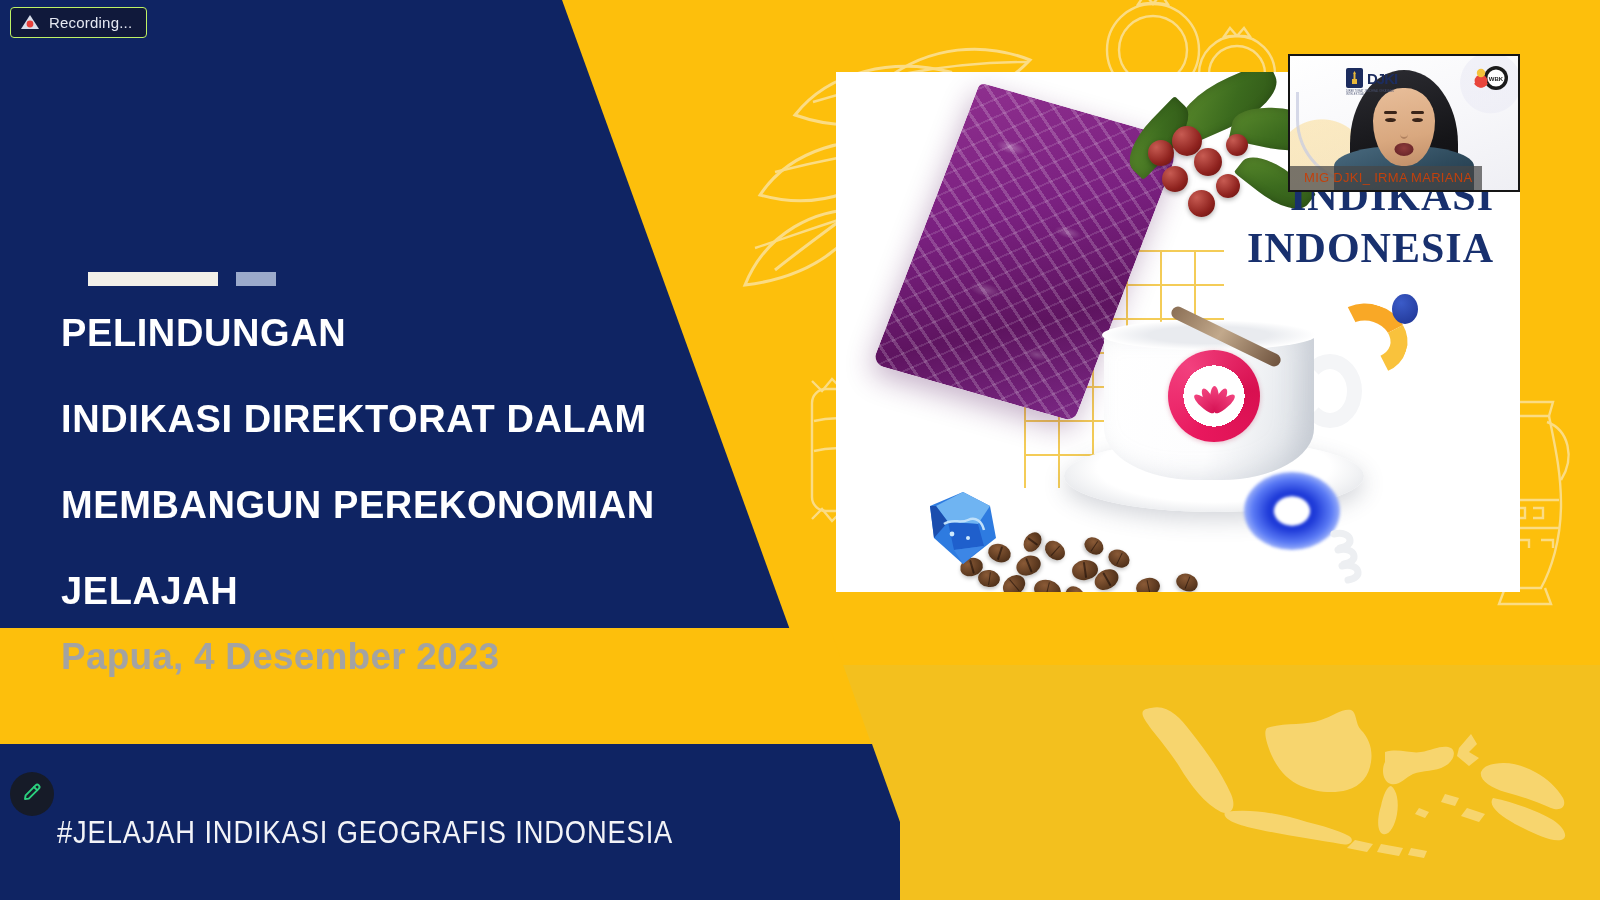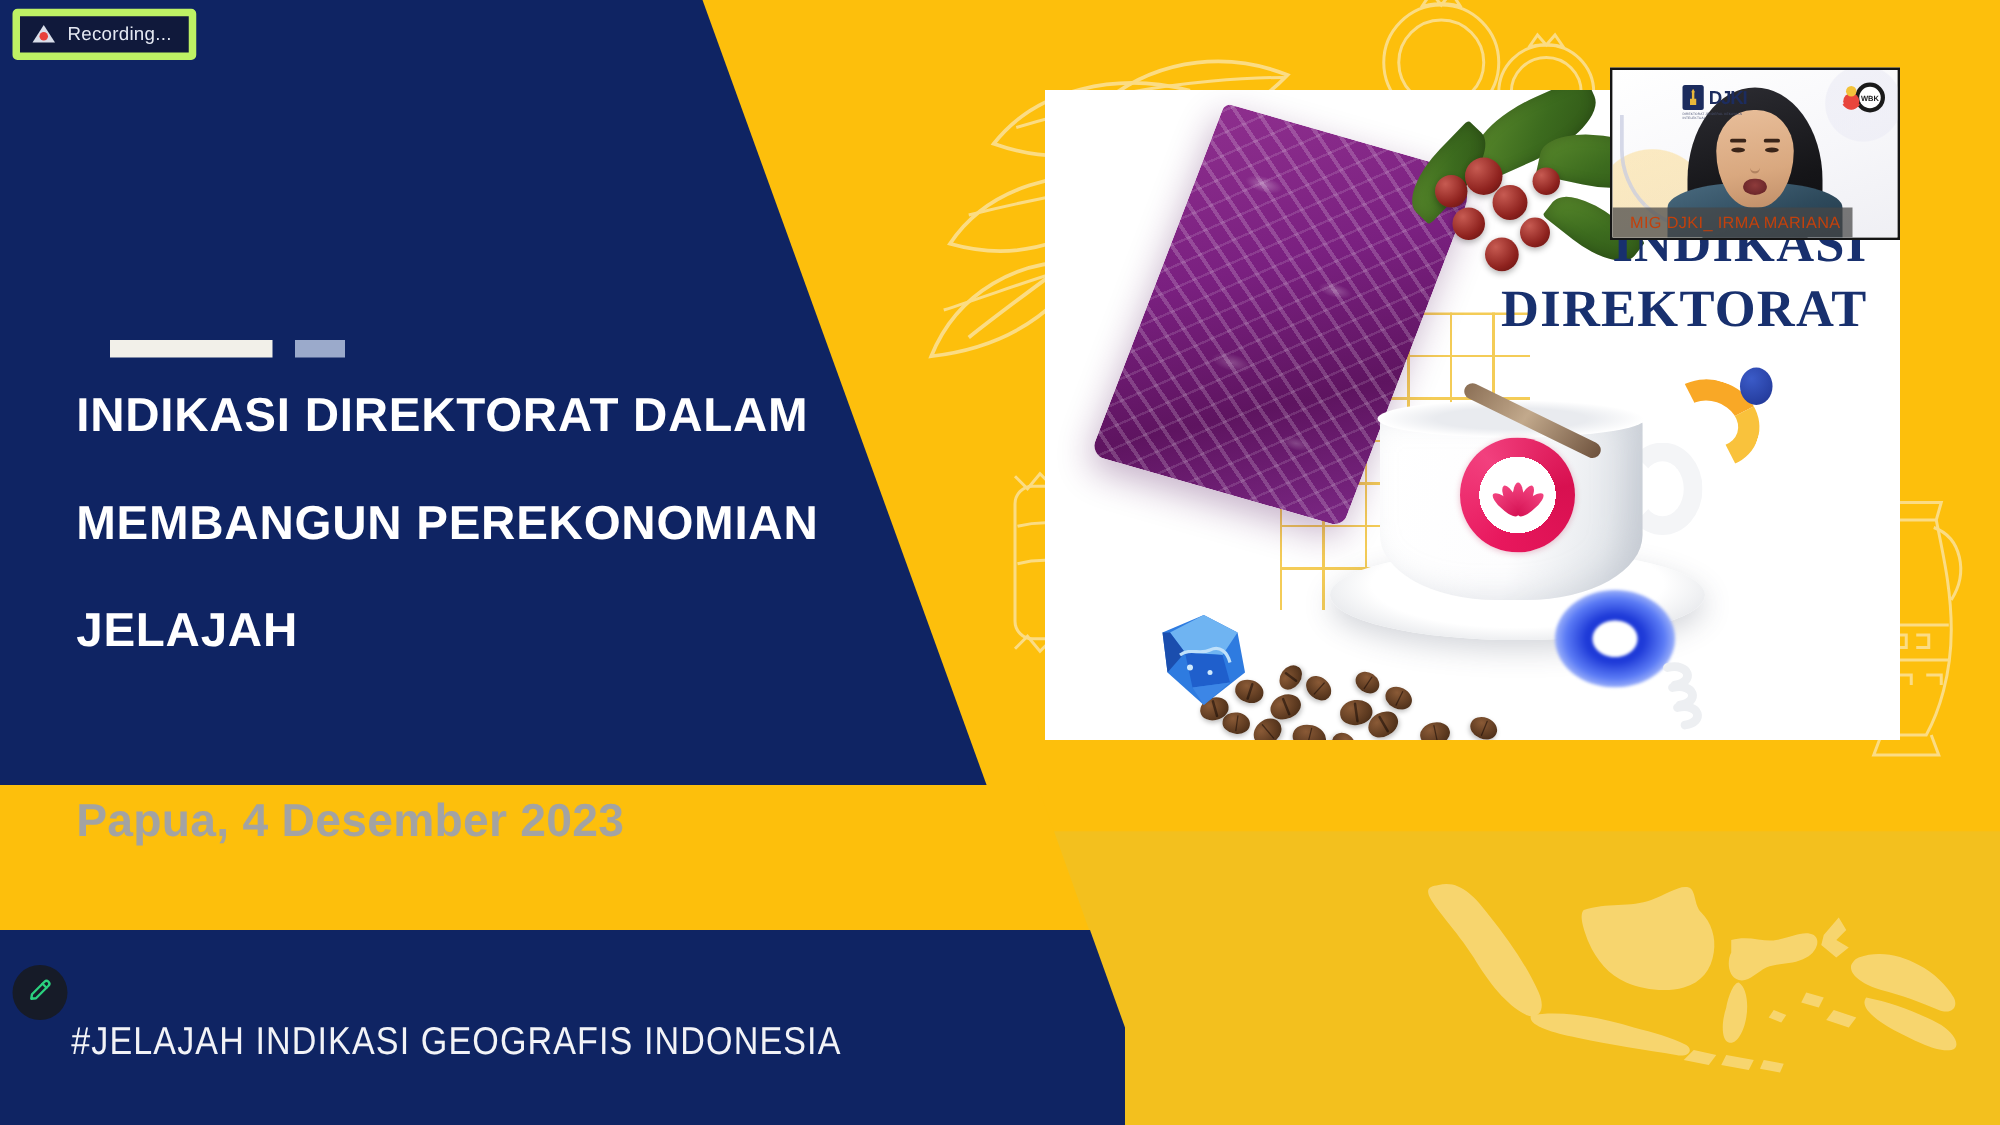--- a/index.html
+++ b/index.html
@@ -301,21 +301,21 @@
     transform:rotate(26deg);
     z-index:7;
   }
 
   
   .rec-badge {
     position:absolute; left:10px; top:7px;
     display:flex; align-items:center; gap:9px;
     padding:6px 14px 6px 9px;
     background:#10193B;
-    border:6px solid #bef264;
+    border:1px solid #bef264;
     border-radius:4px;
     z-index:40;
   }
   .rec-icon {
     width:20px; height:17px;
     display:flex; align-items:center; justify-content:center;
   }
   .rec-label {
     color:#E4E8F2;
     font-size:15px;
@@ -541,20 +541,21 @@
   <div class="navy-diagonal"></div>
   <div class="yellow-band"></div>
   <div class="navy-bottom"></div>
 
   <div class="accent-bars">
     <div class="accent-bar-main"></div>
     <div class="accent-bar-alt"></div>
   </div>
 
   <div class="title-block">
+    <div class="title-line">PELINDUNGAN</div>
     <div class="title-line">INDIKASI DIREKTORAT DALAM</div>
     <div class="title-line">MEMBANGUN PEREKONOMIAN</div>
     <div class="title-line">JELAJAH</div>
   </div>
 
   <div class="subtitle">Papua, 4 Desember 2023</div>
   <div class="hashtag">#JELAJAH INDIKASI GEOGRAFIS INDONESIA</div>
 
   <div class="image-card">
     <div class="card-inner">
@@ -632,21 +633,21 @@
           <g fill="none" stroke="#EDEFF2" stroke-width="7" stroke-linecap="round">
             <path d="M14 10 C32 6 36 22 20 24"></path>
             <path d="M18 26 C36 22 40 38 24 40"></path>
             <path d="M22 42 C40 38 44 54 28 56"></path>
           </g>
         </svg>
       </div>
 
       <div class="card-title">
         <div>INDIKASI</div>
-        <div>DIREKTORAT</div>
+        <div>INDONESIA</div>
       </div>
 
     </div>
   </div>
 
   <div class="rec-badge">
     <span class="rec-icon">
       <svg width="20" height="17" viewBox="0 0 20 17">
         <path d="M10 1 L19 15 L1 15 Z" fill="#D9DEEA"></path>
         <circle cx="10" cy="10" r="3.4" fill="#E8403A"></circle>

